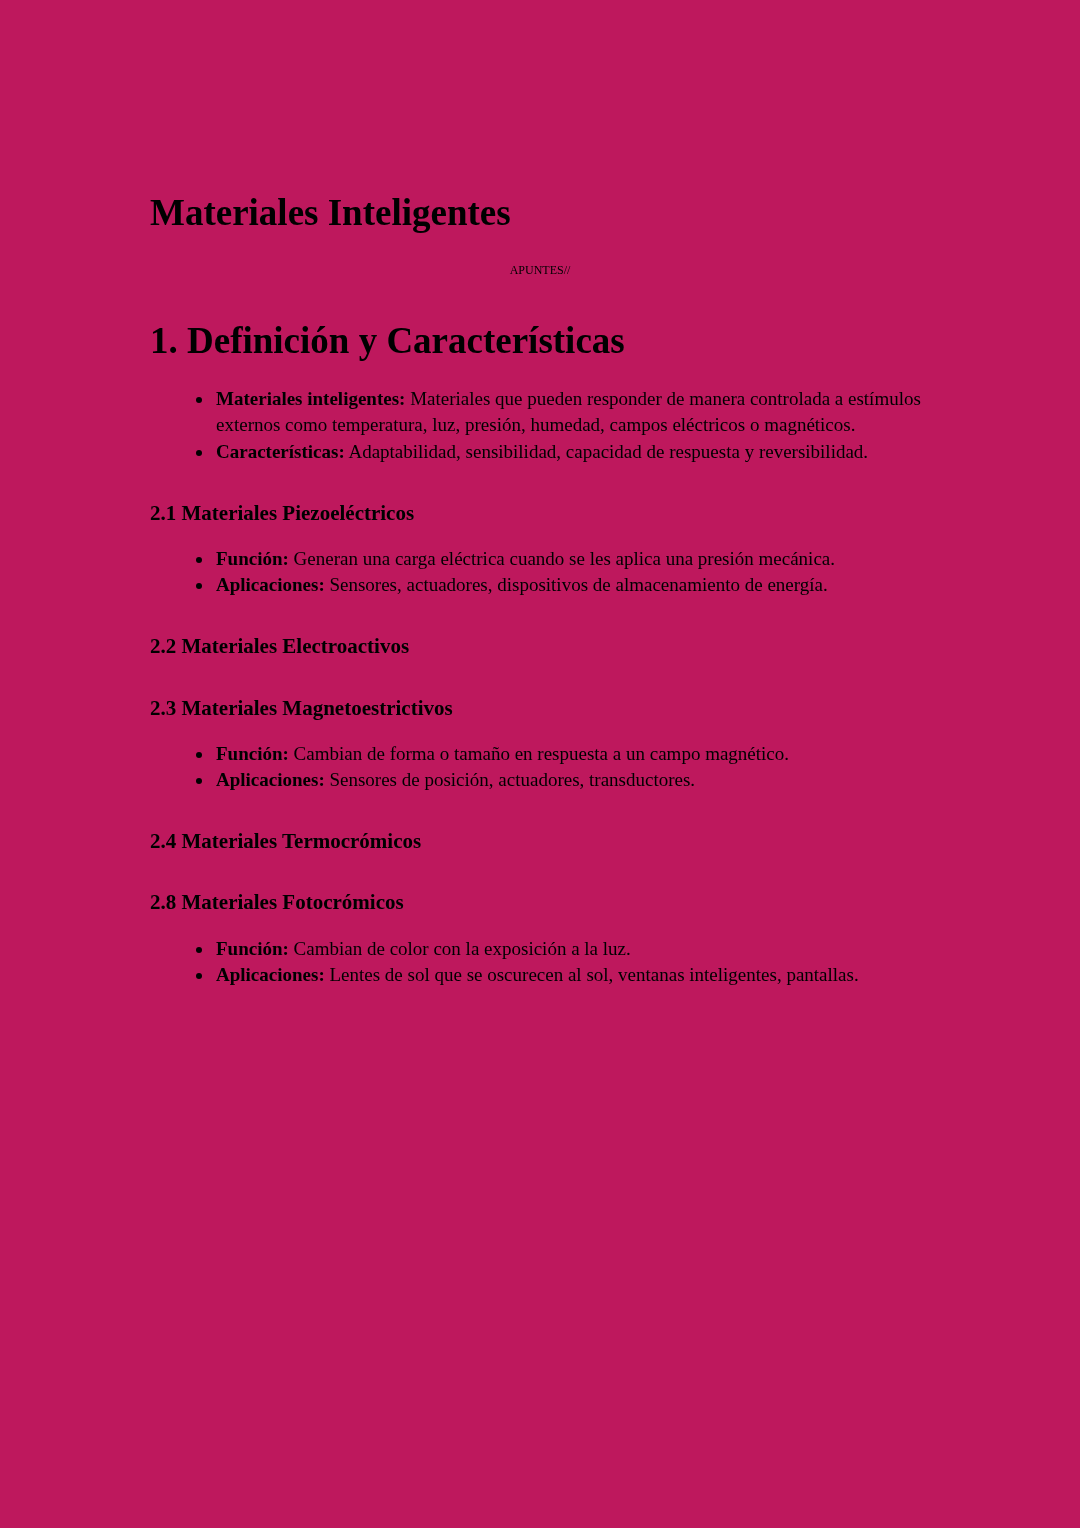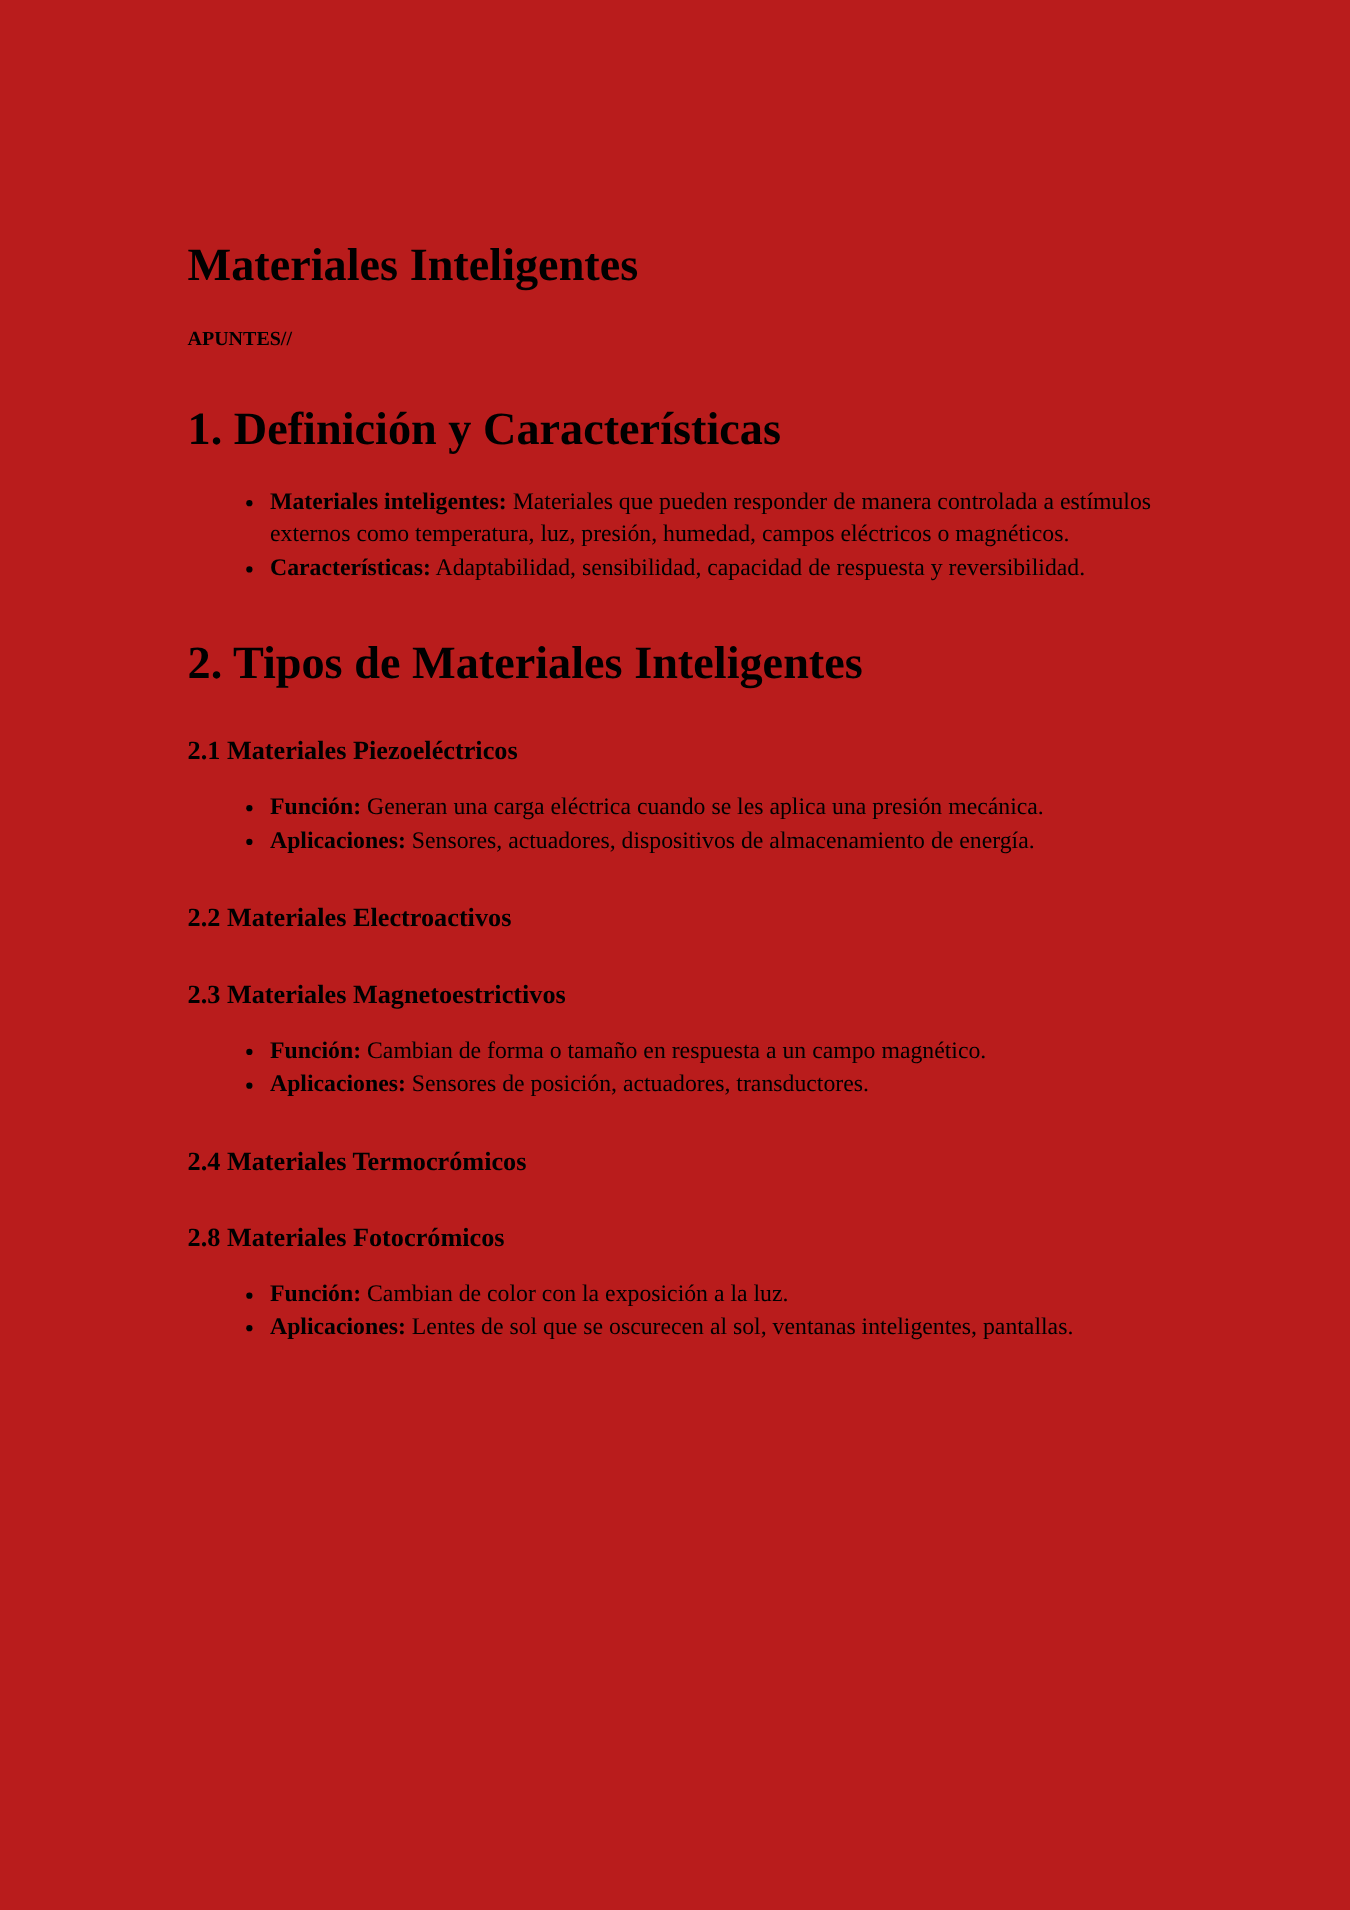--- a/index.html
+++ b/index.html
@@ -4,35 +4,36 @@
 <style>
   html, body {
     margin: 0;
     padding: 0;
     background: #ffffff;
   }
   .page {
     width: 1080px;
     min-height: 1528px;
     box-sizing: border-box;
-    background: #b91c1c;
+    background: #be185d;
     color: #000000;
     font-family: "Liberation Serif", "DejaVu Serif", serif;
     padding: 192px 150px 100px 150px;
   }
   h1.doc-title {
     font-size: 37px;
     line-height: 1.15;
     font-weight: bold;
     margin: 0 0 28px 0;
   }
   p.doc-subtitle {
-    font-size: 16px;
-    font-weight: bold;
+    font-size: 12px;
+    font-weight: normal;
     margin: 0 0 24px 0;
+    text-align: center;
   }
   h2.section-h2 {
     font-size: 37px;
     font-weight: bold;
     line-height: 1.15;
     margin: 42px 0 24px 0;
   }
   h3.section-h3 {
     font-size: 21px;
     font-weight: bold;
@@ -60,21 +61,20 @@
 
 <div class="page">
   <h1 class="doc-title">Materiales Inteligentes</h1>
   <p class="doc-subtitle">APUNTES//</p>
   <div id="sections">
       <h2 class="section-h2">1. Definición y Características</h2>
       <ul class="bullet-list">
         <li><strong>Materiales inteligentes:</strong> Materiales que pueden responder de manera controlada a estímulos externos como temperatura, luz, presión, humedad, campos eléctricos o magnéticos.</li>
         <li><strong>Características:</strong> Adaptabilidad, sensibilidad, capacidad de respuesta y reversibilidad.</li>
       </ul>
-      <h2 class="section-h2">2. Tipos de Materiales Inteligentes</h2>
       <h3 class="section-h3">2.1 Materiales Piezoeléctricos</h3>
       <ul class="bullet-list">
         <li><strong>Función:</strong> Generan una carga eléctrica cuando se les aplica una presión mecánica.</li>
         <li><strong>Aplicaciones:</strong> Sensores, actuadores, dispositivos de almacenamiento de energía.</li>
       </ul>
       <h3 class="section-h3">2.2 Materiales Electroactivos</h3>
       <h3 class="section-h3">2.3 Materiales Magnetoestrictivos</h3>
       <ul class="bullet-list">
         <li><strong>Función:</strong> Cambian de forma o tamaño en respuesta a un campo magnético.</li>
         <li><strong>Aplicaciones:</strong> Sensores de posición, actuadores, transductores.</li>

